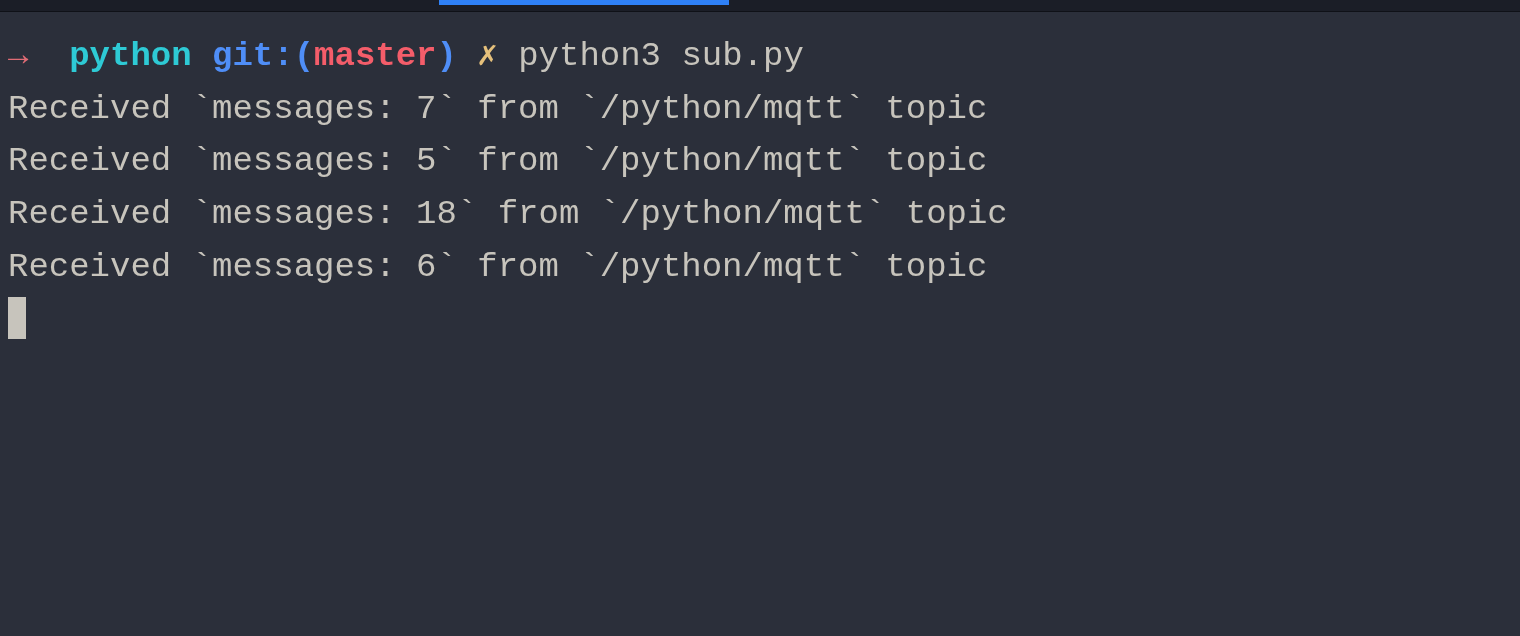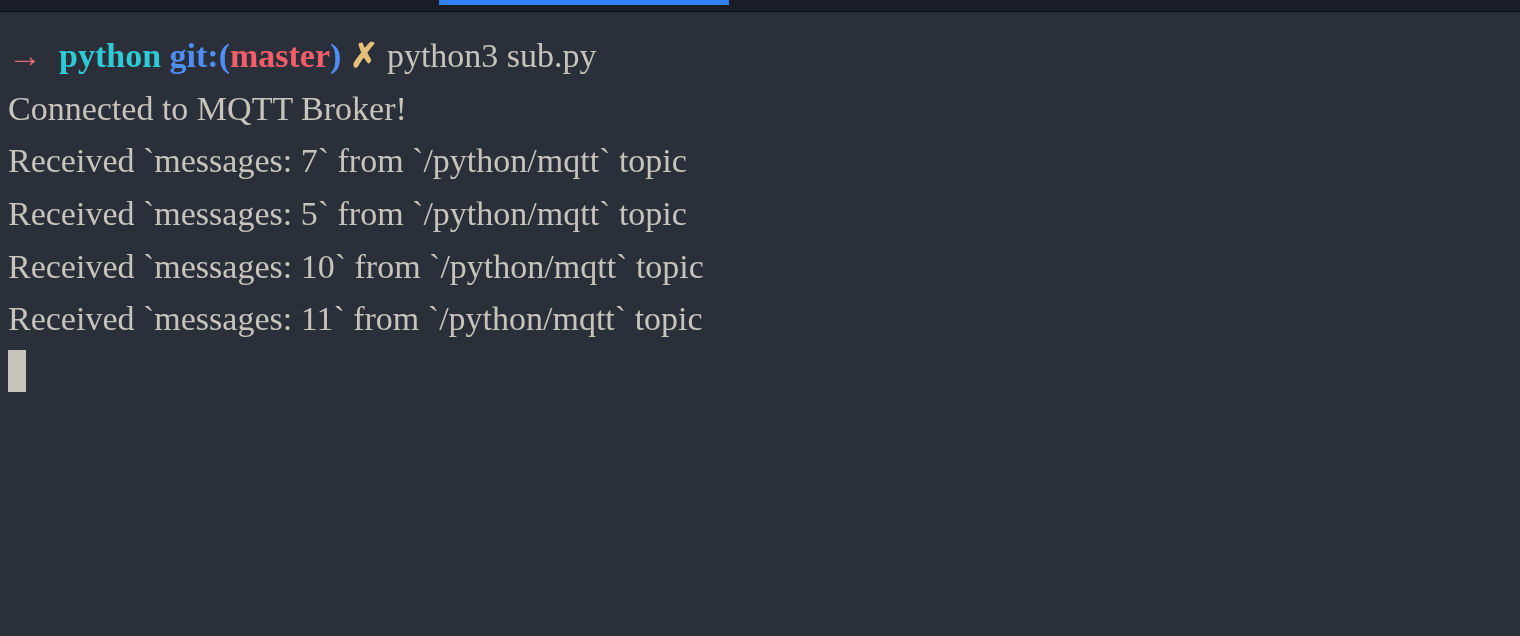--- a/index.html
+++ b/index.html
@@ -28,21 +28,20 @@
       position: absolute;
       top: 0;
       left: 439px;
       width: 290px;
       height: 5px;
       background: #2f81f7;
     }
     .terminal {
       padding: 18px 5px 0 8px;
       color: #c7c4bc;
-      font-family: Liberation Serif, serif;
     }
     .prompt-line {
       white-space: pre;
     }
     .arrow {
       color: #e06c75;
       font-weight: bold;
     }
     .dirname {
       color: #2ecad5;
@@ -82,19 +81,18 @@
   </style>
 </head>
 <body>
 
 <div class="top-bar">
   <div class="tab-indicator"></div>
 </div>
 
 <div class="terminal">
   <div class="prompt-line"><span class="arrow">→</span><span>  </span><span class="dirname">python</span><span> </span><span class="git-label">git:</span><span class="git-paren">(</span><span class="git-branch">master</span><span class="git-paren">)</span><span> </span><span class="dirty">✗</span><span> </span><span class="cmd">python3 sub.py</span></div>
-  <div class="output-line">Connected to MQTT Broker!</div>
   <div class="output-line">Received `messages: 7` from `/python/mqtt` topic</div>
   <div class="output-line">Received `messages: 5` from `/python/mqtt` topic</div>
-  <div class="output-line">Received `messages: 10` from `/python/mqtt` topic</div>
-  <div class="output-line">Received `messages: 11` from `/python/mqtt` topic</div>
+  <div class="output-line">Received `messages: 18` from `/python/mqtt` topic</div>
+  <div class="output-line">Received `messages: 6` from `/python/mqtt` topic</div>
   <div><span class="cursor-block"></span></div>
 </div>
 
 </body></html>

